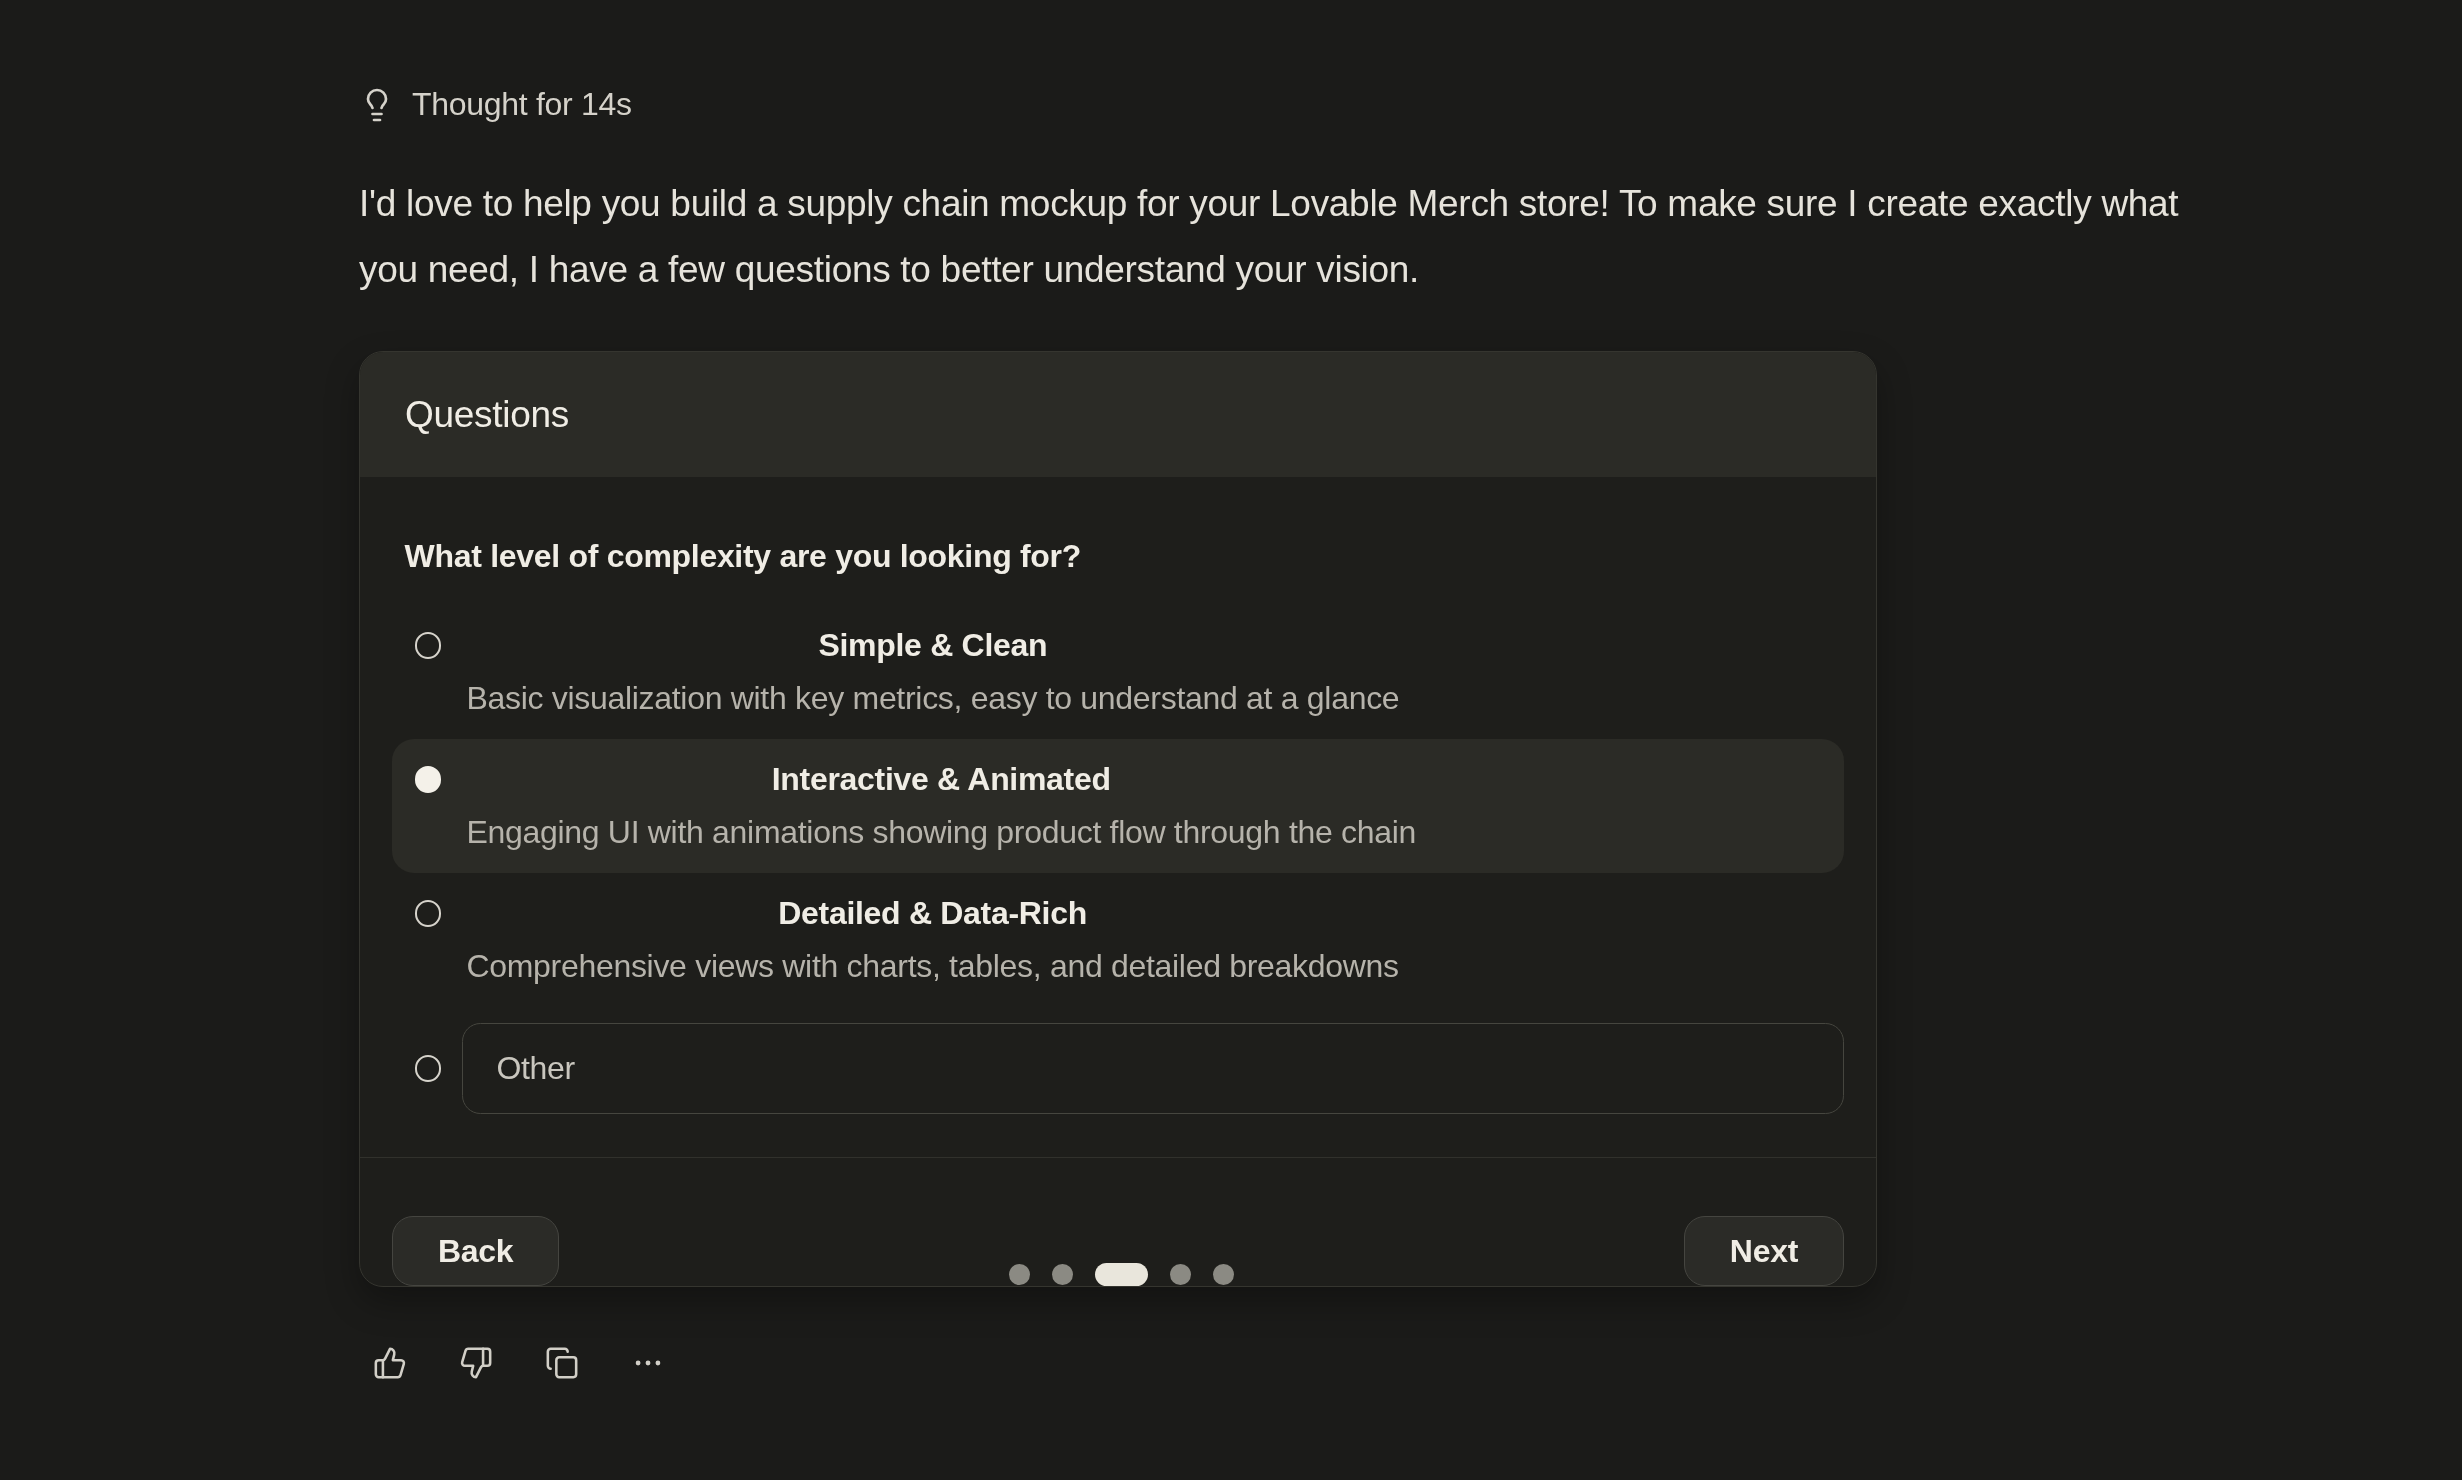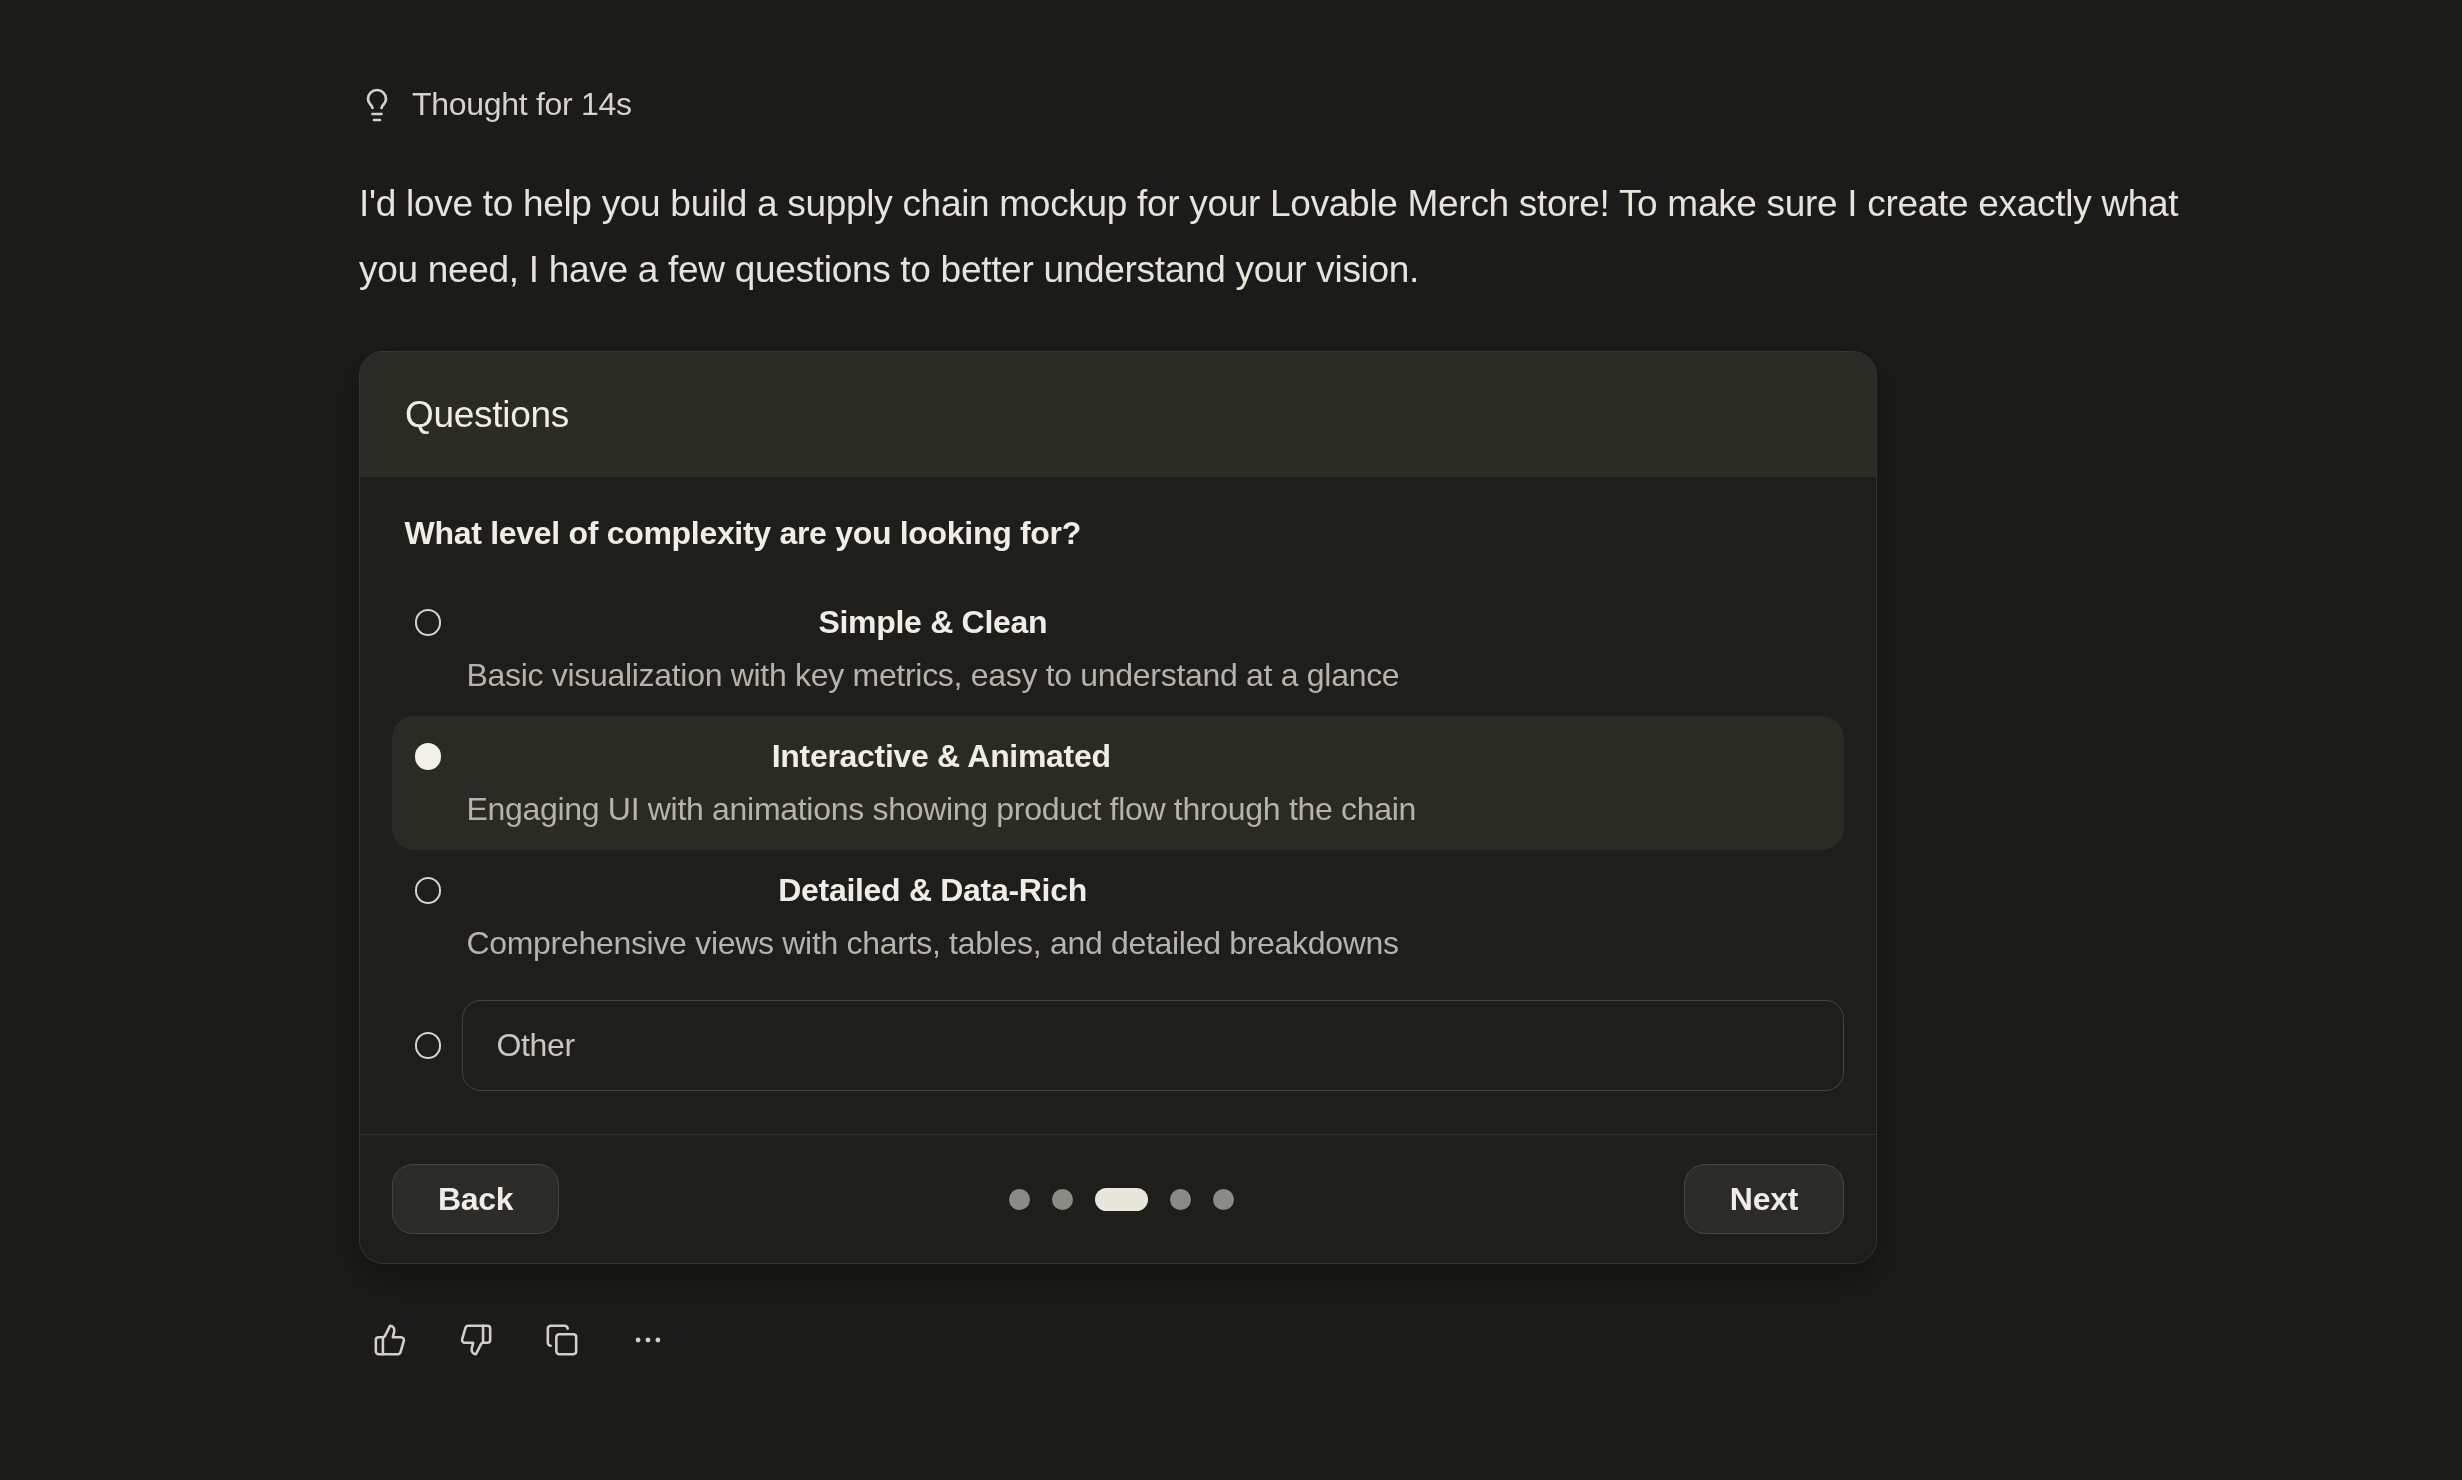--- a/index.html
+++ b/index.html
@@ -42,20 +42,21 @@
     background:var(--panel-bg);
     height:125px;display:flex;align-items:center;
     padding:0 45px;
     font-size:37px;color:var(--text-primary);letter-spacing:-0.3px;
   }
   .card-body{padding:36px 32px 43px;}
   .question{
     margin-left:12.6px;
     font-size:32px;font-weight:700;line-height:41px;letter-spacing:-0.3px;
     color:var(--text-primary);
+    margin-top:23px;
   }
   .options{margin-top:28px;}
   .option-row{
     display:flex;align-items:flex-start;gap:25px;
     padding:14px 23px;border-radius:22px;cursor:pointer;
   }
   .option-row.selected{background:var(--panel-bg);}
   .radio{
     width:26.4px;height:26.4px;border-radius:50%;
     border:2.9px solid var(--radio-ring);
@@ -84,21 +85,21 @@
     padding:0 33px;
     font-family:"Liberation Sans", sans-serif;
     font-size:32px;letter-spacing:-0.3px;color:var(--text-dim);
     outline:none;
   }
   .other-input::placeholder{color:var(--placeholder);}
 
   .card-footer{
     border-top:1.1px solid var(--divider);
     height:129px;
-    display:flex;align-items:center;
+    display:flex;align-items:flex-end;
     padding:0 32px;
   }
   .btn{
     height:70px;padding:0 45px;
     background:var(--button-bg);
     border:1.1px solid var(--button-border);
     border-radius:21px;
     color:var(--text-primary);
     font-family:"Liberation Sans", sans-serif;
     font-size:32px;font-weight:700;letter-spacing:-0.3px;

